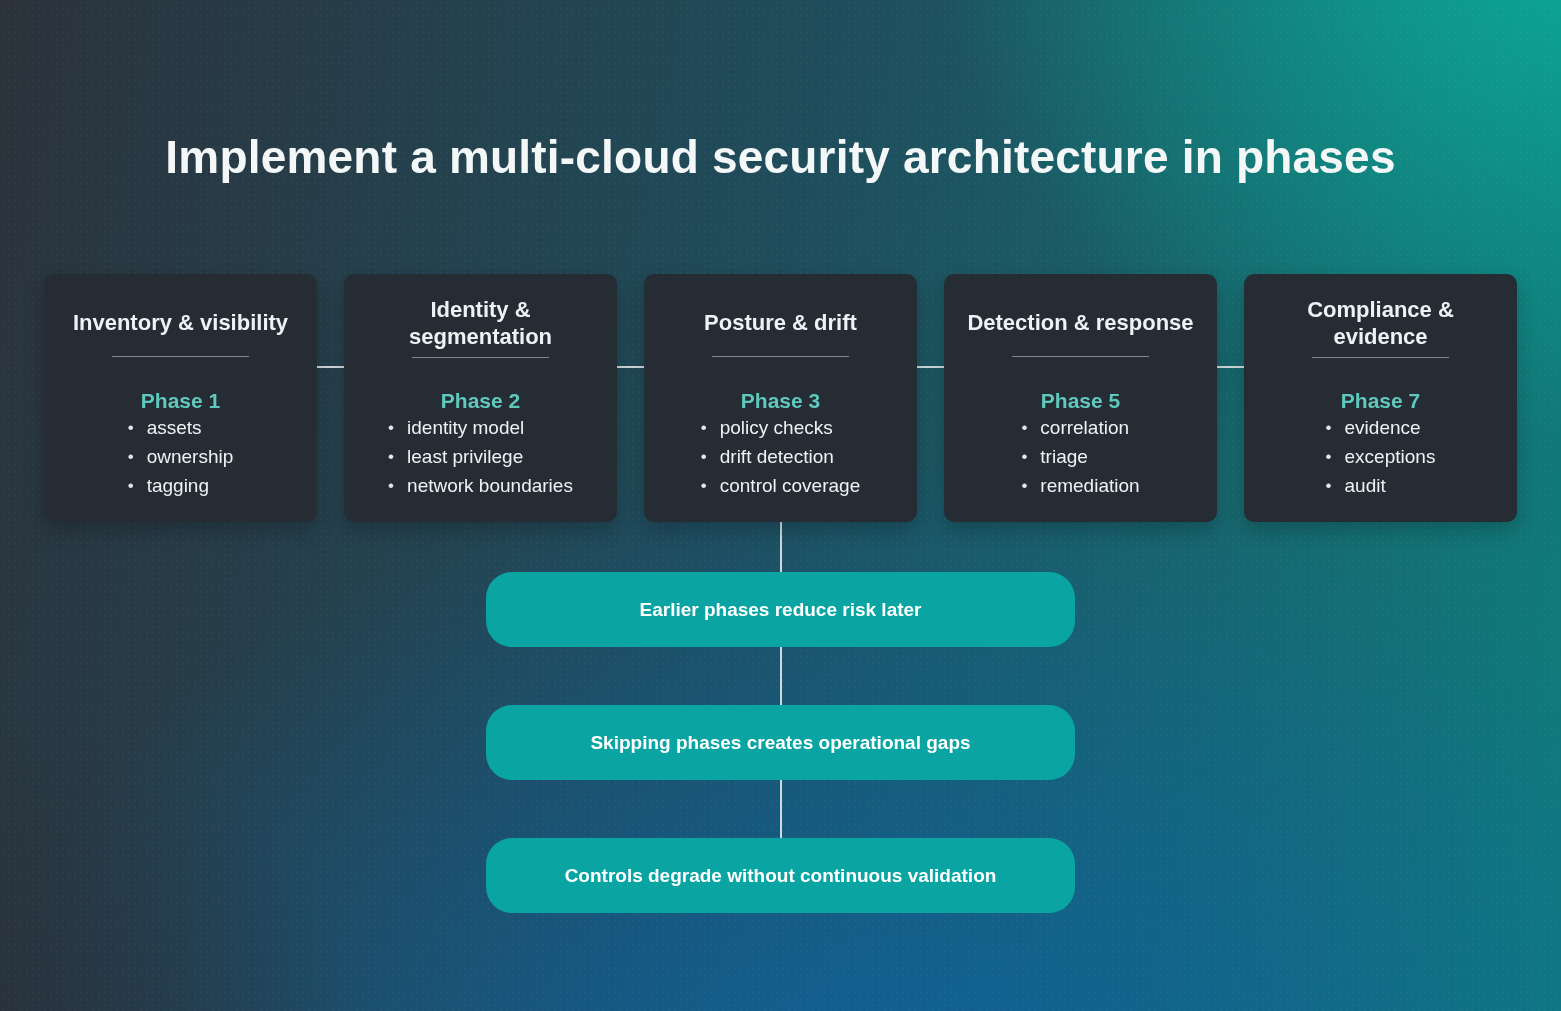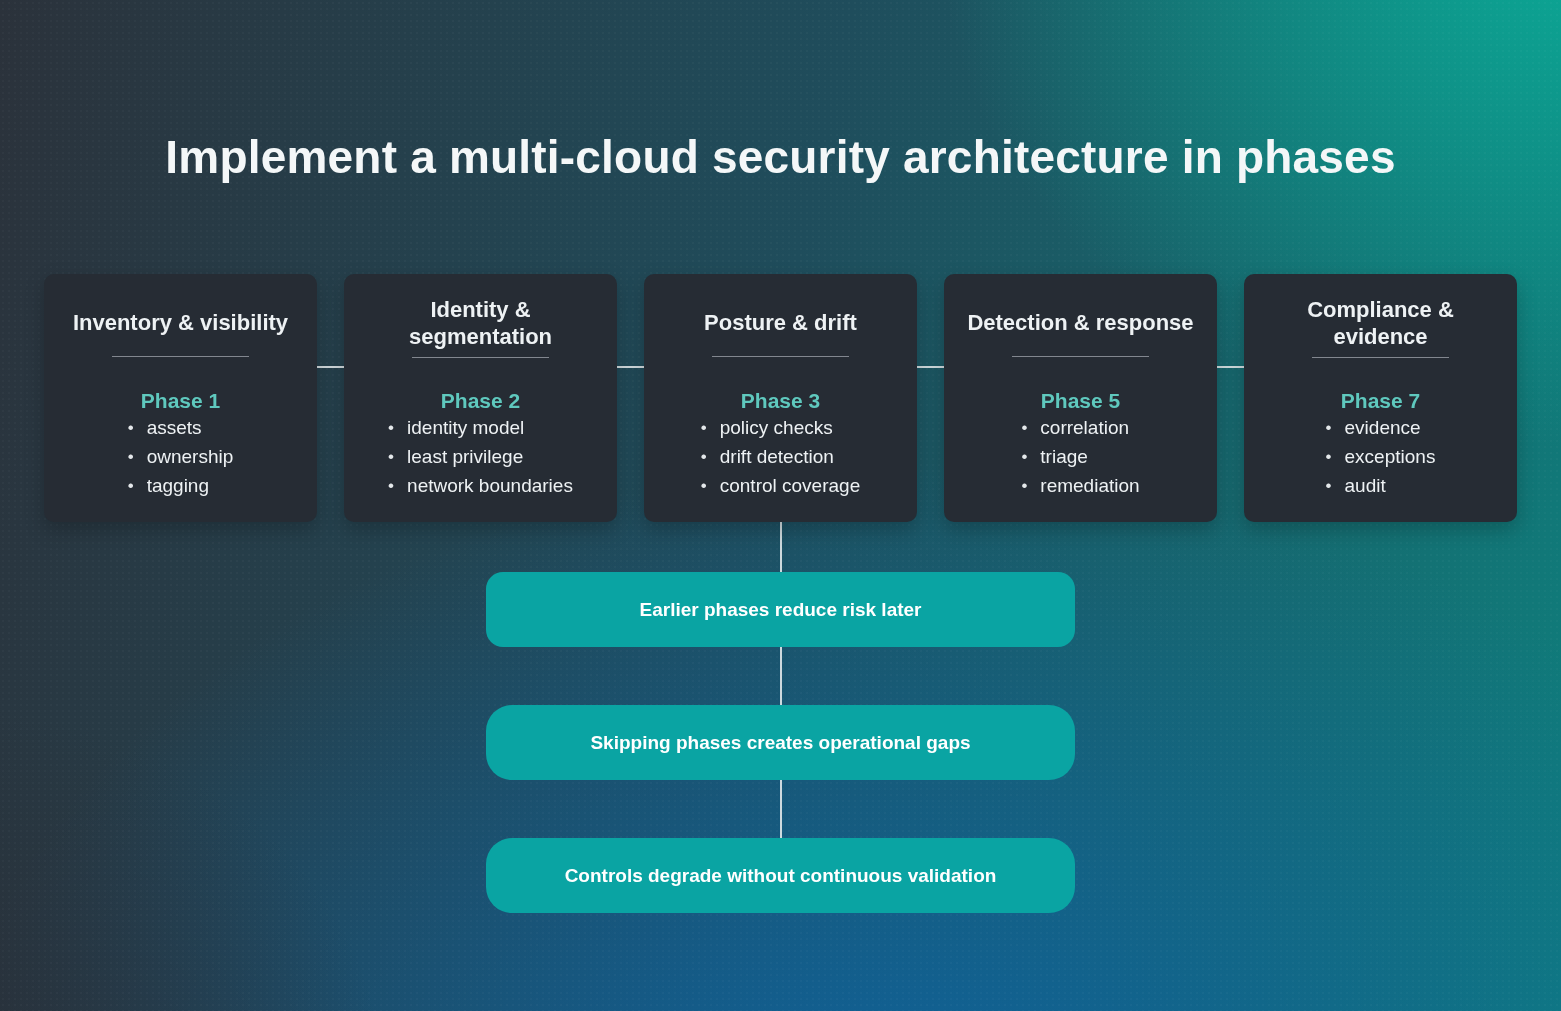--- a/index.html
+++ b/index.html
@@ -131,21 +131,21 @@
     background: var(--callout-bg);
     display: flex;
     align-items: center;
     justify-content: center;
     text-align: center;
     font-size: 19px;
     font-weight: 600;
     color: #ffffff;
     z-index: 1;
   }
-  .callout-0 { top: 572px; border-radius: 17px; }
+  .callout-0 { top: 572px; }
   .callout-1 { top: 705px; align-items: center; }
   .callout-2 { top: 838px; }
 </style>
 </head>
 <body>
 
 <div class="stage">
   <div class="texture"></div>
 
   <h1 class="title">Implement a multi-cloud security architecture in phases</h1>

